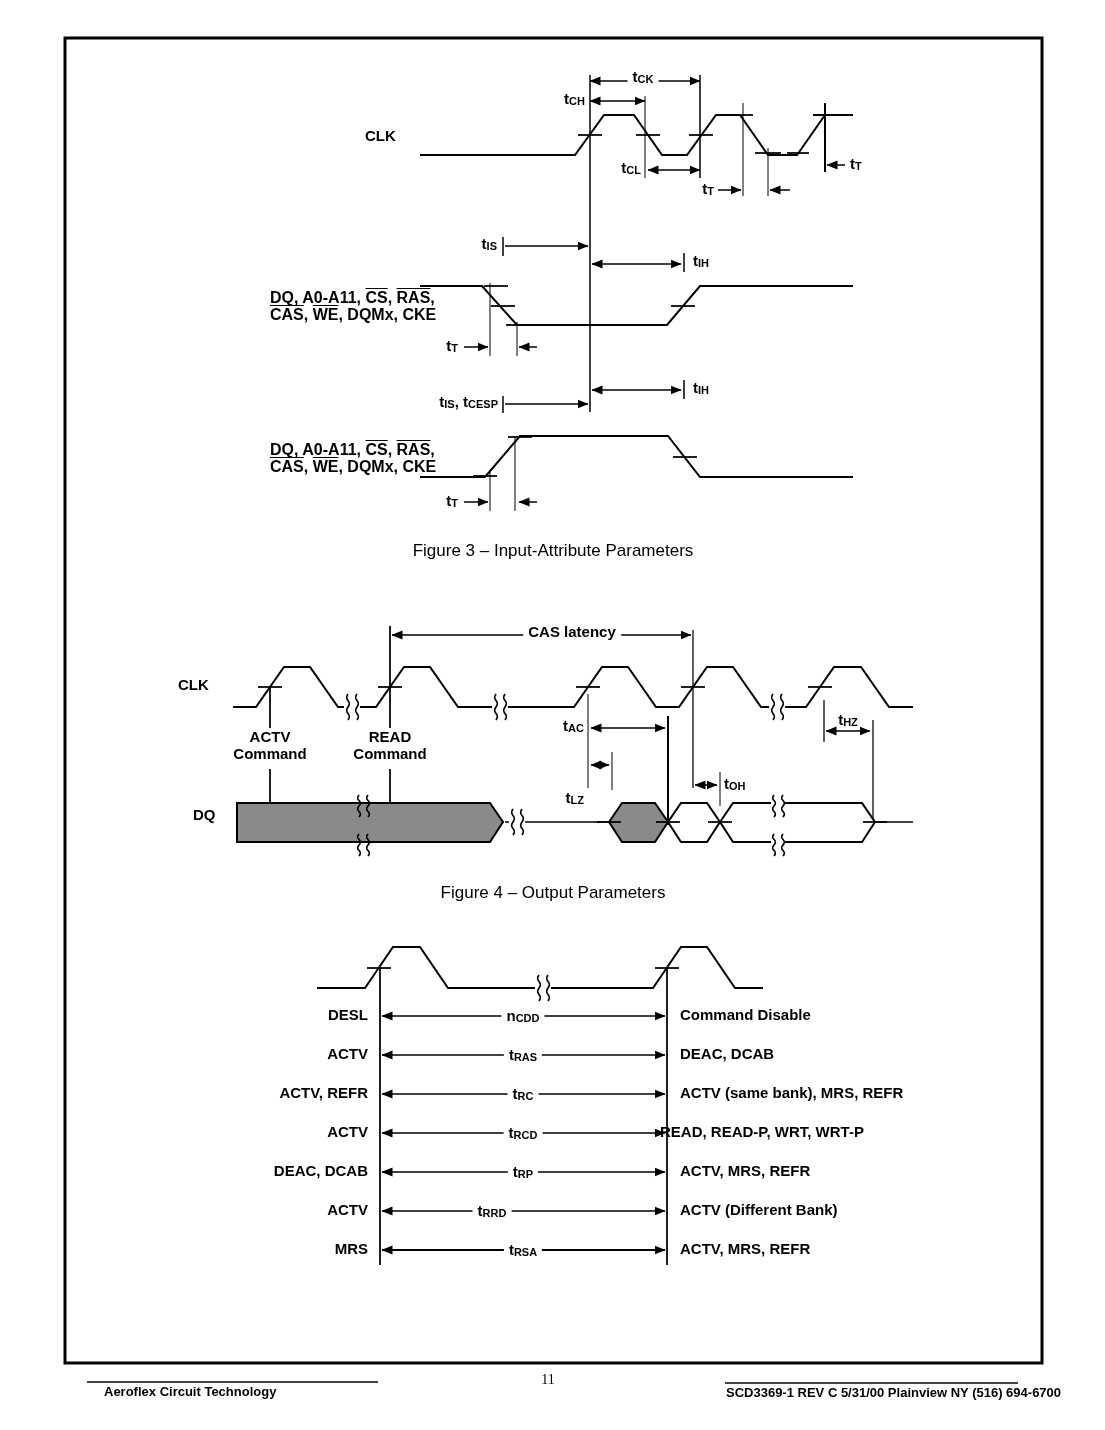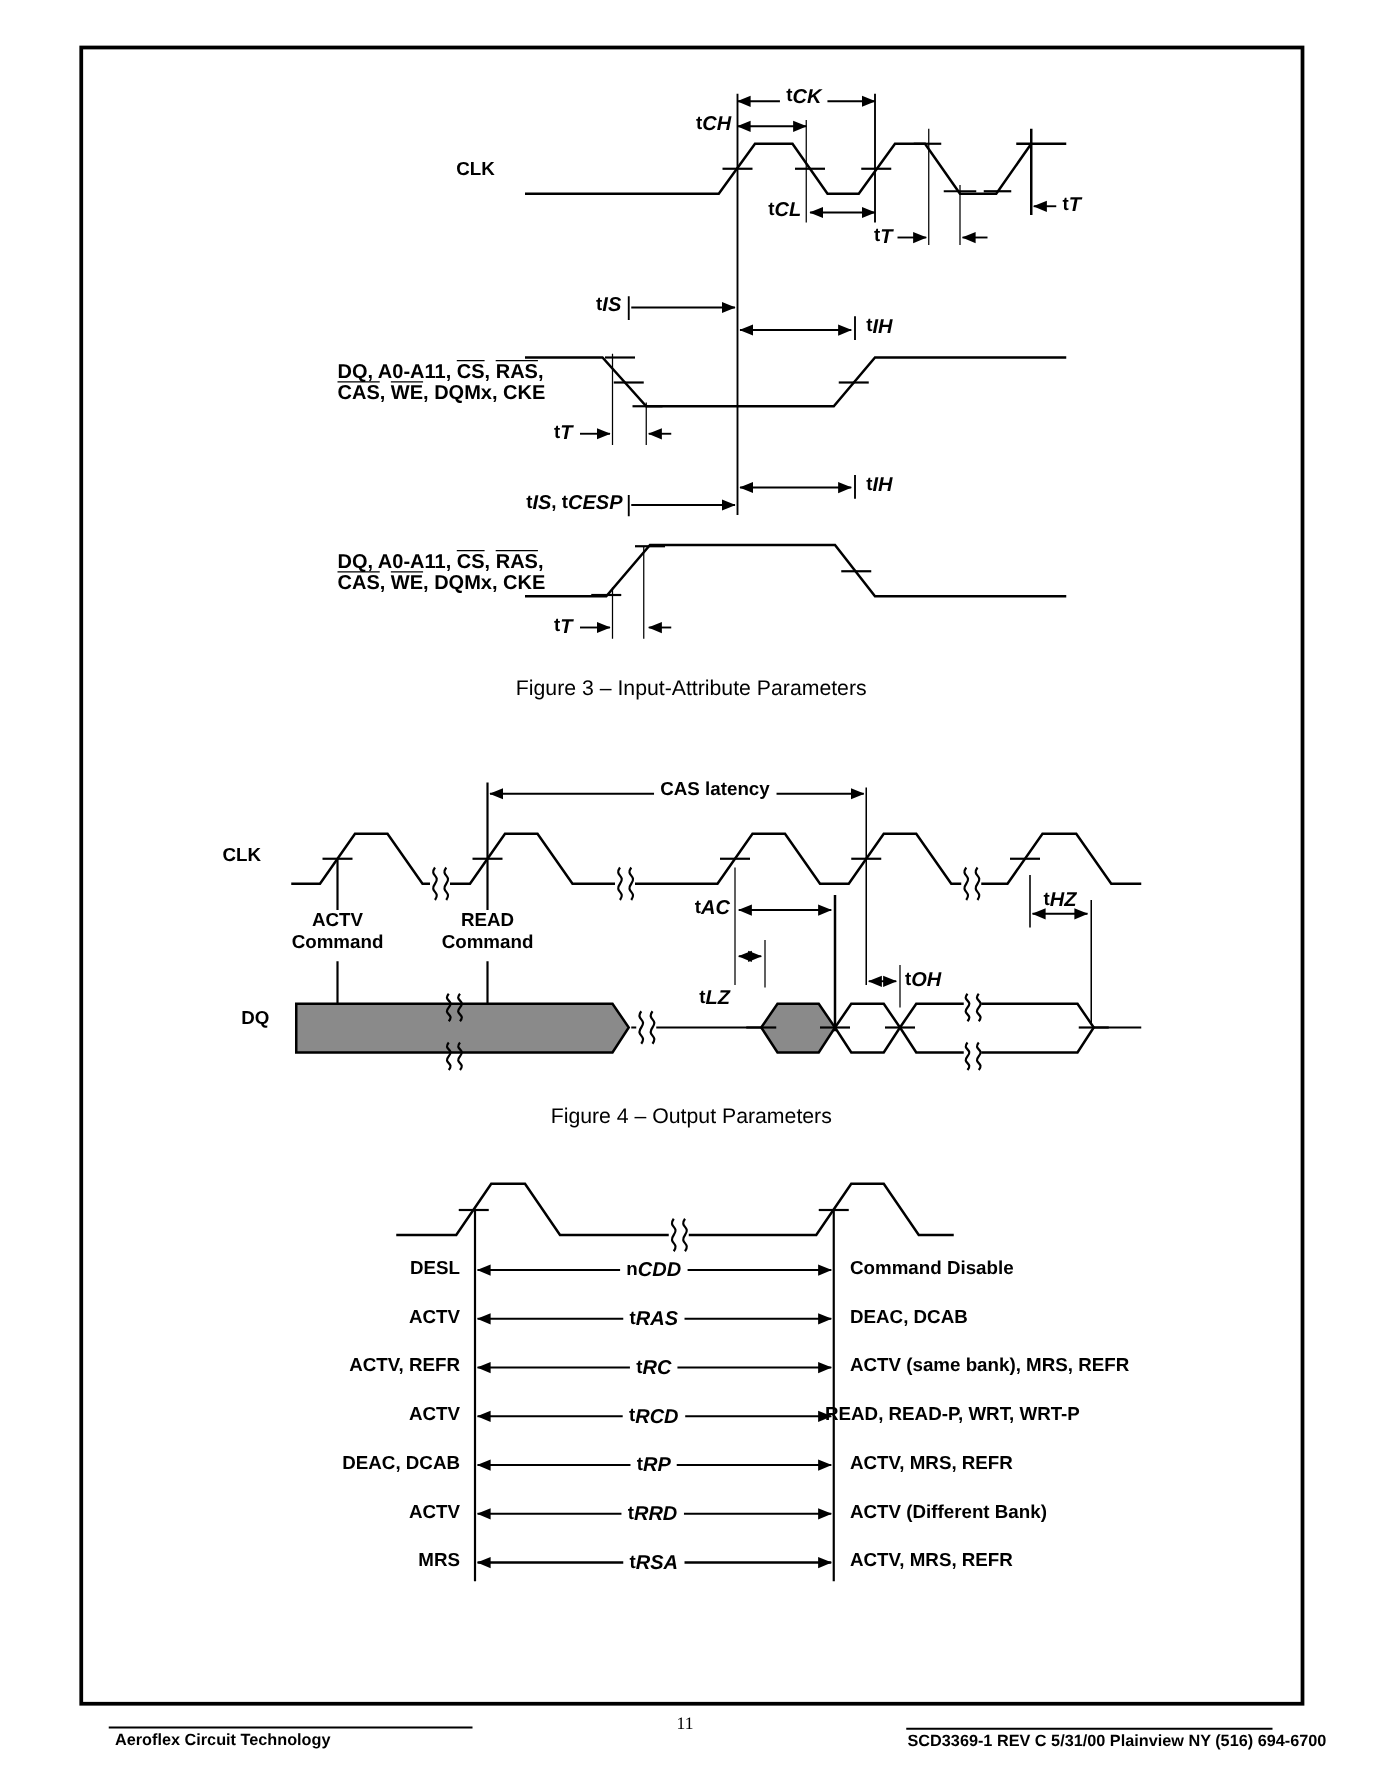--- a/index.html
+++ b/index.html
@@ -1,20 +1,20 @@
 <!DOCTYPE html>
 <html><head>
 <meta charset="utf-8">
 <style>
   html,body{margin:0;padding:0;background:#fff;}
   #page{position:relative;width:1105px;height:1430px;background:#fff;overflow:hidden;
         font-family:"Liberation Sans",sans-serif;color:#000;}
   svg{position:absolute;left:0;top:0;}
   .lbl{position:absolute;font-weight:bold;font-size:15px;line-height:1.1;white-space:nowrap;}
-  .sub{font-size:16px;font-weight:bold;vertical-align:-1px;letter-spacing:0;font-style:italic;}
+  .sub{font-size:11px;font-weight:bold;vertical-align:-1px;letter-spacing:0;}
   .ra{transform:translateX(-100%);}
   .ctr{transform:translateX(-50%);text-align:center;}
   .bg{background:#fff;padding:0 5px;}
   .cap{font-size:17px;font-weight:normal;}
   .bus{font-size:16px;line-height:17px;margin-left:25px;}
   .ov{text-decoration:overline;}
   .foot{font-size:13px;font-weight:bold;}
   .pageno{font-size:14px;font-weight:normal;font-family:Liberation Serif, serif;}
 </style>
 </head>
@@ -242,25 +242,25 @@
 
 <div class="lbl ra" style="left:368px;top:1124px;">ACTV</div>
 <div class="lbl ctr bg" style="left:523px;top:1125px;"><span>t</span><span class="sub">RCD</span></div>
 <div class="lbl" style="left:660px;top:1124px;">READ, READ-P, WRT, WRT-P</div>
 
 <div class="lbl ra" style="left:368px;top:1163px;">DEAC, DCAB</div>
 <div class="lbl ctr bg" style="left:523px;top:1164px;"><span>t</span><span class="sub">RP</span></div>
 <div class="lbl" style="left:680px;top:1163px;">ACTV, MRS, REFR</div>
 
 <div class="lbl ra" style="left:368px;top:1202px;">ACTV</div>
-<div class="lbl ctr bg" style="left:522px;top:1203px;text-align:right;"><span>t</span><span class="sub">RRD</span></div>
+<div class="lbl ctr bg" style="left:492px;top:1203px;text-align:right;"><span>t</span><span class="sub">RRD</span></div>
 <div class="lbl" style="left:680px;top:1202px;">ACTV (Different Bank)</div>
 
 <div class="lbl ra" style="left:368px;top:1241px;">MRS</div>
 <div class="lbl ctr bg" style="left:523px;top:1242px;"><span>t</span><span class="sub">RSA</span></div>
 <div class="lbl" style="left:680px;top:1241px;">ACTV, MRS, REFR</div>
 
 
-<div class="lbl foot" style="left:92px;top:1385px;">Aeroflex Circuit Technology</div>
+<div class="lbl foot" style="left:104px;top:1385px;">Aeroflex Circuit Technology</div>
 <div class="lbl ctr pageno" style="left:548px;top:1372px;">11</div>
 <div class="lbl foot" style="left:726px;top:1386px;">SCD3369-1 REV C  5/31/00 Plainview NY (516) 694-6700</div>
 
 </div>
 
 </body></html>

